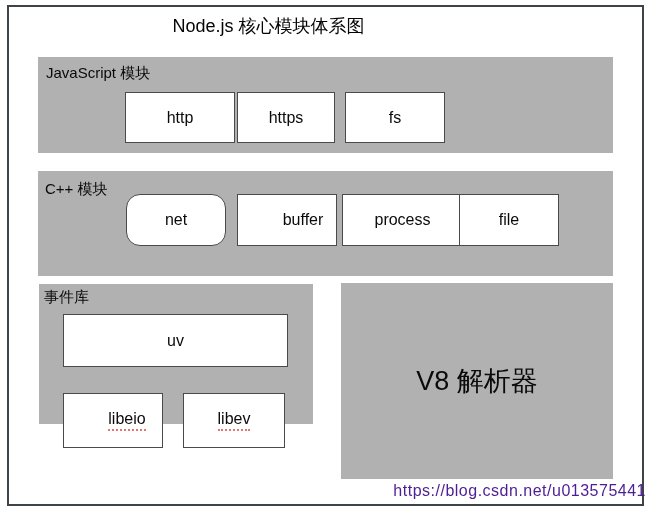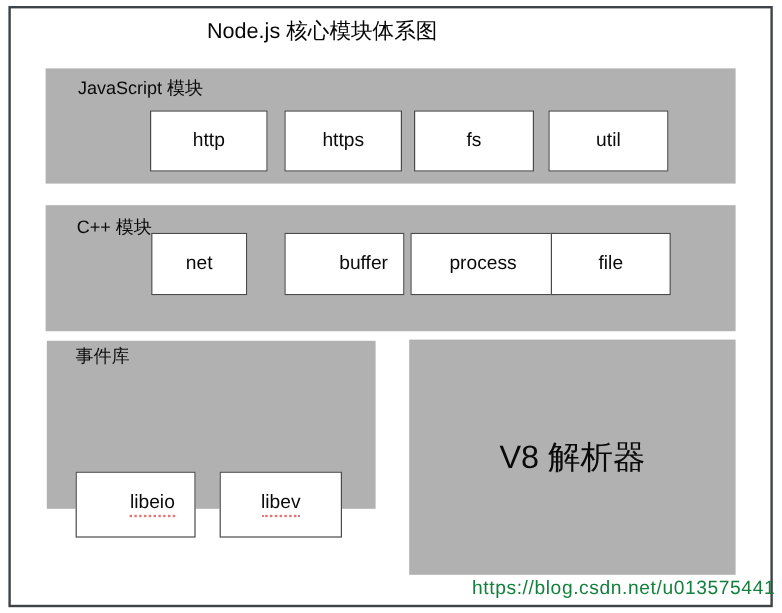--- a/index.html
+++ b/index.html
@@ -32,21 +32,20 @@
   }
   .section {
     position: absolute;
     background: #b1b1b1;
   }
   .section-label {
     position: absolute;
     font-size: 15px;
     color: #0a0a0a;
     white-space: nowrap;
-    margin-left: 19px;
   }
   .mbox {
     position: absolute;
     background: #ffffff;
     border: 1.5px solid #4a4a4a;
     display: flex;
     align-items: center;
     justify-content: center;
     font-size: 16px;
     color: #0a0a0a;
@@ -63,37 +62,37 @@
     display: flex;
     align-items: center;
     justify-content: center;
     font-size: 27px;
     color: #0a0a0a;
   }
   .watermark {
     position: absolute;
     right: 6px; top: 482px;
     font-size: 16px;
-    color: #15803d;
+    color: #4c1d95;
     letter-spacing: 0.5px;
     white-space: nowrap;
   }
   
   #sec-js { left: 38px; top: 57px; width: 575px; height: 96px; }
   #sec-js .section-label { left: 8px; top: 7px; }
   #sec-js .mbox { top: 35px; height: 51px; }
-  #js-box-0 { left: 87px;  width: 98px; }
+  #js-box-0 { left: 87px;  width: 110px; }
   #js-box-1 { left: 199px; width: 98px; }
   #js-box-2 { left: 307px; width: 100px; }
   #js-box-3 { left: 419px; width: 100px; }
   
   #sec-cpp { left: 38px; top: 171px; width: 575px; height: 105px; }
   #sec-cpp .section-label { left: 7px; top: 9px; }
   #sec-cpp .mbox { top: 23px; height: 52px; }
-  #cpp-box-0 { left: 88px;  width: 80px; }
+  #cpp-box-0 { left: 88px;  width: 100px; border-radius: 14px; }
   #cpp-box-1 { left: 199px; width: 100px; padding-left: 32px; }
   #cpp-box-2 { left: 304px; width: 121px; }
   #cpp-box-3 { left: 421px; width: 100px; }
   
   #sec-events { left: 39px; top: 284px; width: 274px; height: 140px; }
   #sec-events .section-label { left: 5px; top: 4px; }
   #ev-box-uv     { left: 24px;  top: 30px;  width: 225px; height: 53px; }
   #ev-box-libeio { left: 24px;  top: 109px; width: 100px; height: 55px; padding-left: 28px; }
   #ev-box-libev  { left: 144px; top: 109px; width: 102px; height: 55px; }
 </style>
@@ -103,33 +102,33 @@
 <div class="canvas">
   <div class="frame"></div>
 
   <div class="diagram-title">Node.js 核心模块体系图</div>
 
   <div class="section" id="sec-js">
     <div class="section-label">JavaScript 模块</div>
     <div class="mbox" id="js-box-0">http</div>
     <div class="mbox" id="js-box-2">fs</div>
     <div class="mbox" id="js-box-1">https</div>
-    <div class="mbox" id="js-box-3">util</div>
   </div>
 
   <div class="section" id="sec-cpp">
     <div class="section-label">C++ 模块</div>
     <div class="mbox" id="cpp-box-0">net</div>
     <div class="mbox" id="cpp-box-1">buffer</div>
     <div class="mbox" id="cpp-box-2">process</div>
     <div class="mbox" id="cpp-box-3">file</div>
   </div>
 
   <div class="section" id="sec-events">
     <div class="section-label">事件库</div>
+    <div class="mbox" id="ev-box-uv">uv</div>
     <div class="mbox" id="ev-box-libeio">
       <span class="squiggle">libeio</span>
     </div>
     <div class="mbox" id="ev-box-libev">
       <span class="squiggle">libev</span>
     </div>
   </div>
 
   <div class="v8-box">V8 解析器</div>
 

